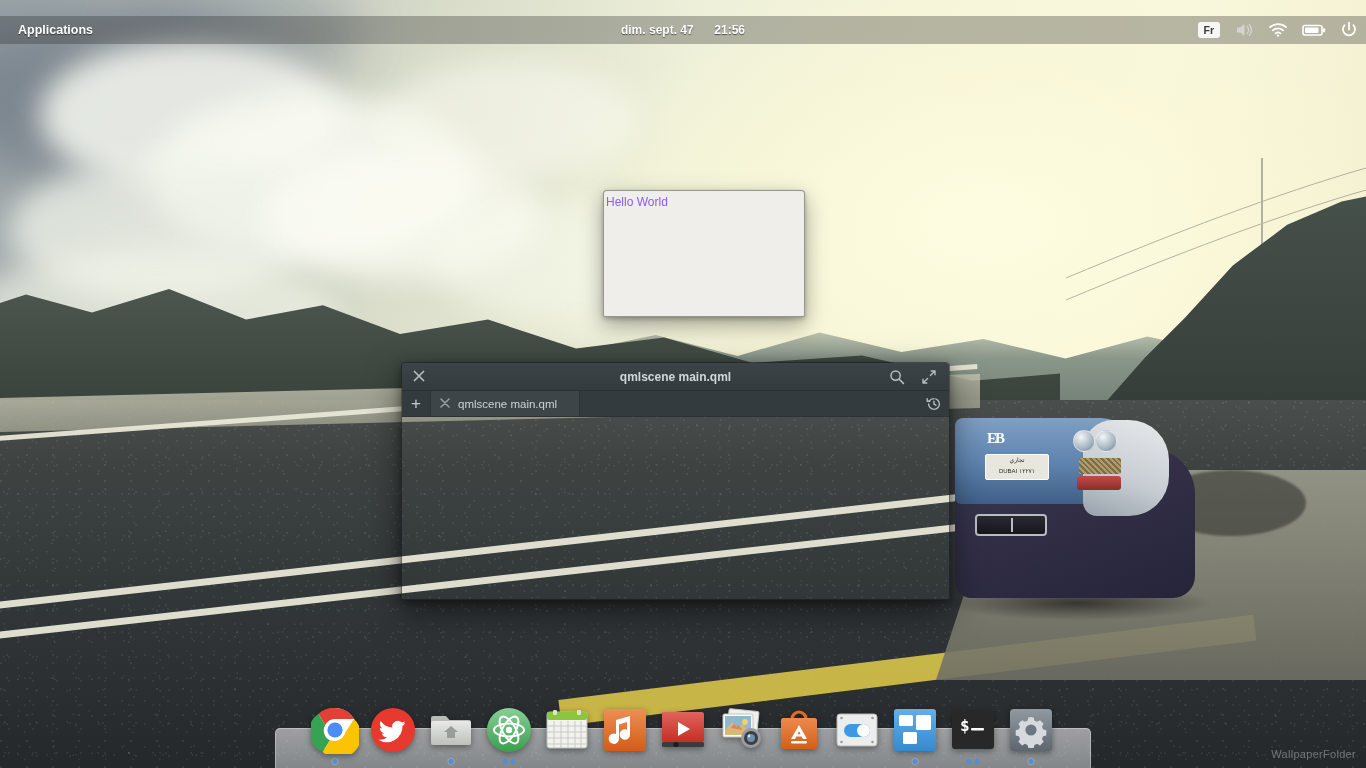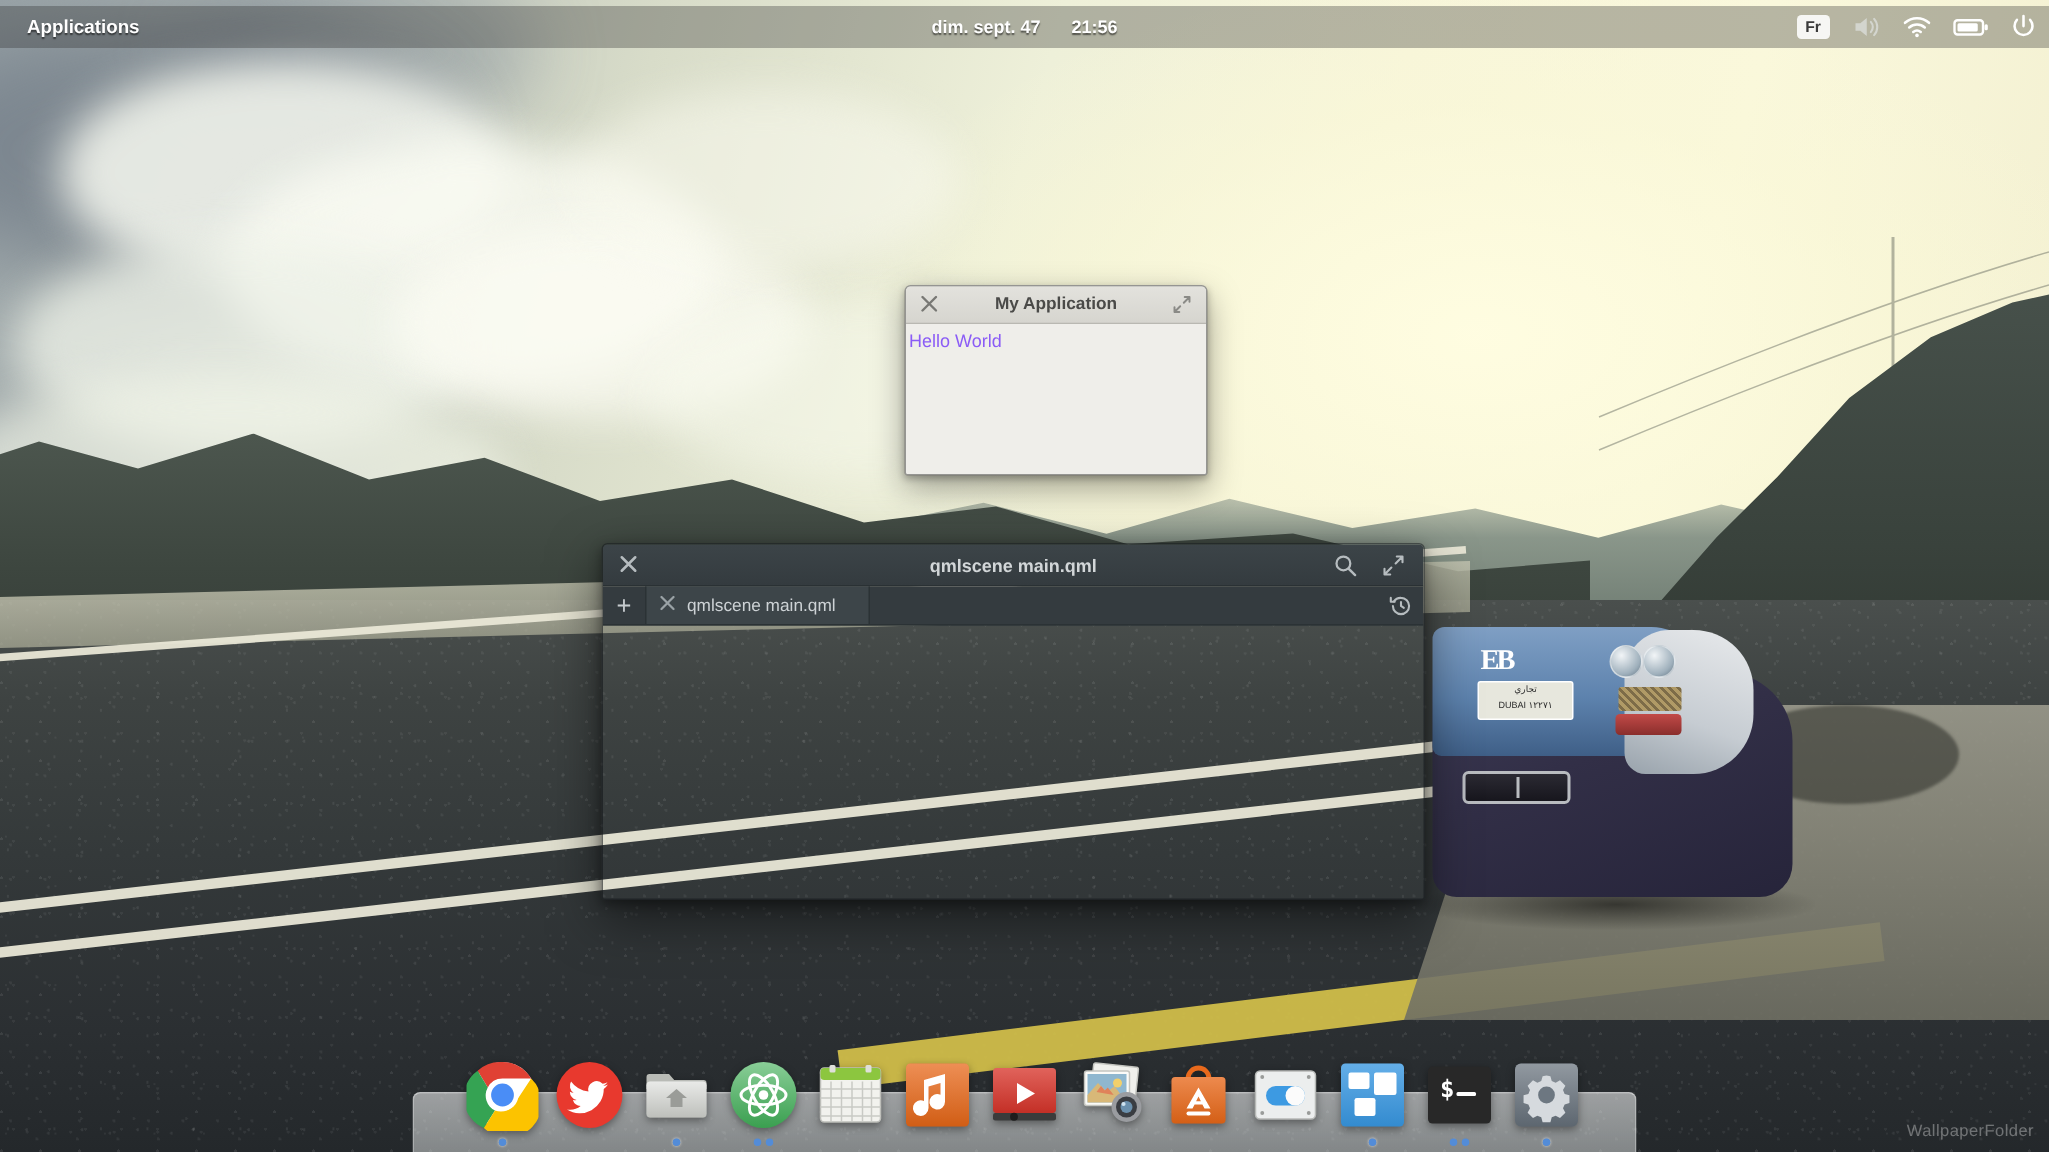--- a/index.html
+++ b/index.html
@@ -105,21 +105,21 @@
     position:absolute; left:0; top:0px; width:180px; height:86px;
     background:linear-gradient(180deg,#7f9fc4 0%,#5d82ad 55%,#3f5f87 100%);
     border-radius:8px 34px 6px 6px;
   }
   .car-white {
     position:absolute; left:128px; top:2px; width:86px; height:96px;
     background:linear-gradient(200deg,#e8eaec 0%,#c6ccd2 60%,#98a2ab 100%);
     border-radius:30px 40px 40px 14px;
   }
   .car-logo {
-    position:absolute; left:32px; top:12px; color:#fff; font-size:19px; font-weight:bold;
+    position:absolute; left:32px; top:12px; color:#fff; font-size:15px; font-weight:bold;
     letter-spacing:-2px; font-family:"Liberation Serif", serif;
   }
   .car-plate {
     position:absolute; left:30px; top:36px; width:64px; height:26px;
     background:#e7e7dd; border:1px solid #fff; border-radius:2px;
     font-size:6px; color:#2b2b2b; text-align:center; line-height:1.9;
   }
   .car-lights { position:absolute; left:118px; top:12px; width:54px; height:24px; }
   .car-lights span {
     display:inline-block; width:22px; height:22px; border-radius:50%;
@@ -146,21 +146,21 @@
     position:absolute; left:-10px; top:168px; width:265px; height:34px;
     background:radial-gradient(ellipse at center, rgba(0,0,0,.55), rgba(0,0,0,0) 72%);
   }
   .watermark {
     position:absolute; right:10px; bottom:8px; font-size:11px; color:rgba(235,235,235,.38);
     letter-spacing:.3px; font-weight:normal; pointer-events:none;
   }
 
   
   #panel {
-    position:absolute; left:0; top:4px; width:1366px; height:28px; z-index:50;
+    position:absolute; left:0; top:16px; width:1366px; height:28px; z-index:50;
     background:rgba(42,44,43,.32);
     display:flex; align-items:center; justify-content:space-between;
     color:#fff; font-size:12.5px; font-weight:bold;
     text-shadow:0 1px 1px rgba(0,0,0,.55);
     padding:0 8px;
   }
   #panel .apps-btn { padding:3px 10px; border-radius:3px; cursor:default; }
   #panel .clock { position:absolute; left:0; right:0; text-align:center; font-size:12px; }
   .tray { display:flex; align-items:center; gap:14px; margin-left:auto; }
   .tray svg { display:block; }
@@ -368,34 +368,20 @@
     <span>
       <svg width="18" height="18" viewBox="0 0 18 18" fill="none">
         <path d="M4.6 4.2a6 6 0 108.8 0" stroke="#fff" stroke-width="1.7" stroke-linecap="round"></path>
         <line x1="9" y1="1.6" x2="9" y2="8.4" stroke="#fff" stroke-width="1.7" stroke-linecap="round"></line>
       </svg>
     </span>
   </div>
 </div>
 
 <div id="qml-win">
-  <div class="tb">
-    <span class="x">
-      <svg width="11" height="11" viewBox="0 0 11 11">
-          <path d="M1 1l9 9M10 1l-9 9" stroke="#787874" stroke-width="1.6" stroke-linecap="round"></path>
-        </svg>
-    </span>
-    <span>My Application</span>
-    <span class="mx">
-      <svg width="12" height="12" viewBox="0 0 12 12">
-        <path d="M11 1L7.2 4.8M11 1H7.8M11 1v3.2" stroke="#8a8a86" stroke-width="1.3" stroke-linecap="round" fill="none"></path>
-        <path d="M1 11l3.8-3.8M1 11h3.2M1 11V7.8" stroke="#8a8a86" stroke-width="1.3" stroke-linecap="round" fill="none"></path>
-      </svg>
-    </span>
-  </div>
   <div class="body">Hello World</div>
 </div>
 
 <div id="term">
 
   <div class="tb">
     <span class="x">
       <svg width="12" height="12" viewBox="0 0 12 12">
           <path d="M1.5 1.5l9 9M10.5 1.5l-9 9" stroke="#b6bcbf" stroke-width="1.7" stroke-linecap="round"></path>
         </svg>

